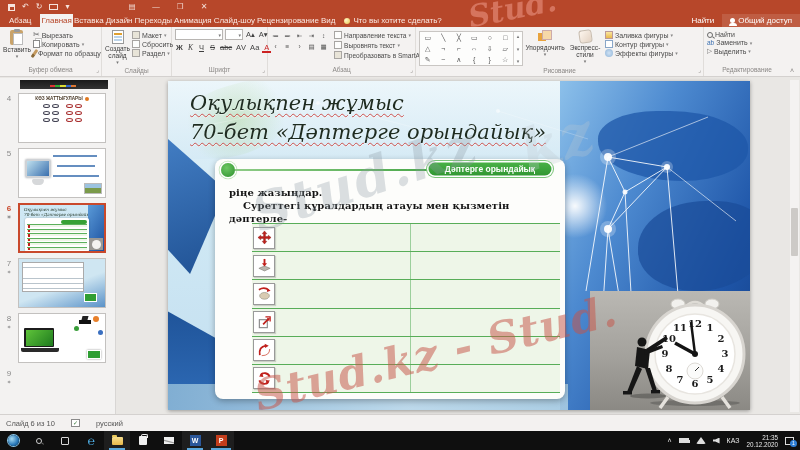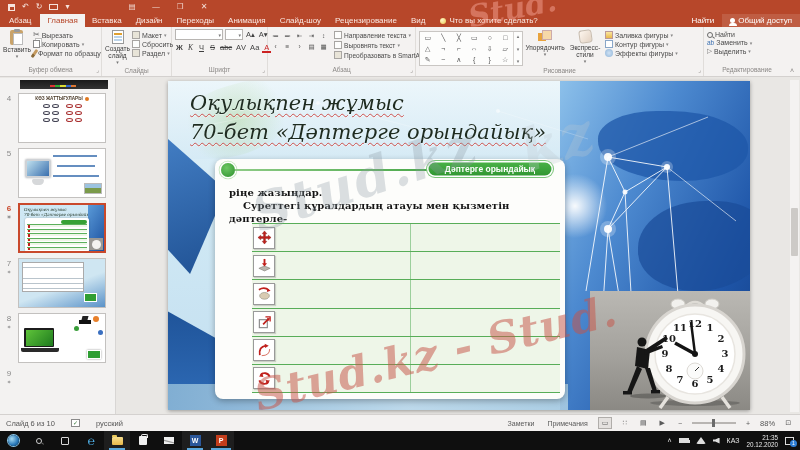--- a/index.html
+++ b/index.html
@@ -15,21 +15,21 @@
   .qat .saveic { width:7px; height:7px; background:#f6e3dc; position:relative; }
   .qat .saveic::after { content:""; position:absolute; left:1.5px; top:3px; width:4px; height:3.5px; background:#b7472a; }
   .qat .presic { width:9px; height:6px; border:1px solid #f6e3dc; }
   .tb-title { flex:1; text-align:center; font-size:8px; color:#fff; letter-spacing:.2px; }
   .winctl { display:flex; align-items:center; gap:0; }
   .winctl span { width:24px; text-align:center; font-size:7.5px; color:#f3ddd6; line-height:14px; }
   .winctl .close { font-size:8px; }
 
   
   .tabrow { position:absolute; left:0; top:14px; width:800px; height:13px; background:#b7472a; display:flex; align-items:stretch; font-size:8px; }
-  .tab { color:#fbeae4; padding:0 7px; line-height:13px; }
+  .tab { color:#fbeae4; padding:0 1px; line-height:13px; }
   .tab.file { padding:0 9px; }
   .tab.active { background:#f4f2f1; color:#b7472a; }
   .tellme { display:flex; align-items:center; gap:3px; color:#fbeae4; padding-left:8px; }
   .bulb { width:6px; height:6px; border-radius:50%; background:radial-gradient(circle at 35% 35%, #fff6c9, #e8c84a); }
   .tabspacer { flex:1; }
   .signin { color:#fff; line-height:13px; padding:0 8px; }
   .share { display:flex; align-items:center; gap:3px; background:rgba(255,255,255,.12); padding:0 8px; line-height:13px; color:#fff; }
   .person { width:5px; height:5px; border-radius:50%; background:#fff; position:relative; }
   .person::after { content:""; position:absolute; left:-1.5px; top:5px; width:8px; height:3px; border-radius:3px 3px 0 0; background:#fff; }
 
@@ -749,35 +749,20 @@
       <div class="vscroll">
           <div class="vthumb"></div>
         </div>
     </div>
   </div>
 
   <div class="statusbar">
     <span>Слайд 6 из 10</span>
     <span class="spell">✓</span>
     <span>русский</span>
-    <div class="sb-right">
-      <span class="vbtn">Заметки</span>
-      <span class="vbtn">Примечания</span>
-      <span class="vbtn active">▭</span>
-      <span class="vbtn">∷</span>
-      <span class="vbtn">▤</span>
-      <span class="vbtn">▶</span>
-      <span class="vbtn">−</span>
-      <span class="zoomtrack">
-          <span class="zoomknob"></span>
-        </span>
-      <span class="vbtn">+</span>
-      <span>88%</span>
-      <span class="vbtn">⊡</span>
-    </div>
   </div>
 
   <div class="taskbar">
     <div class="tkleft">
       <div class="tkbtn">
           <span class="start"></span>
         </div>
       <div class="tkbtn">
           <span class="magic" style="border-color:#cfcfcf;"></span>
         </div>

